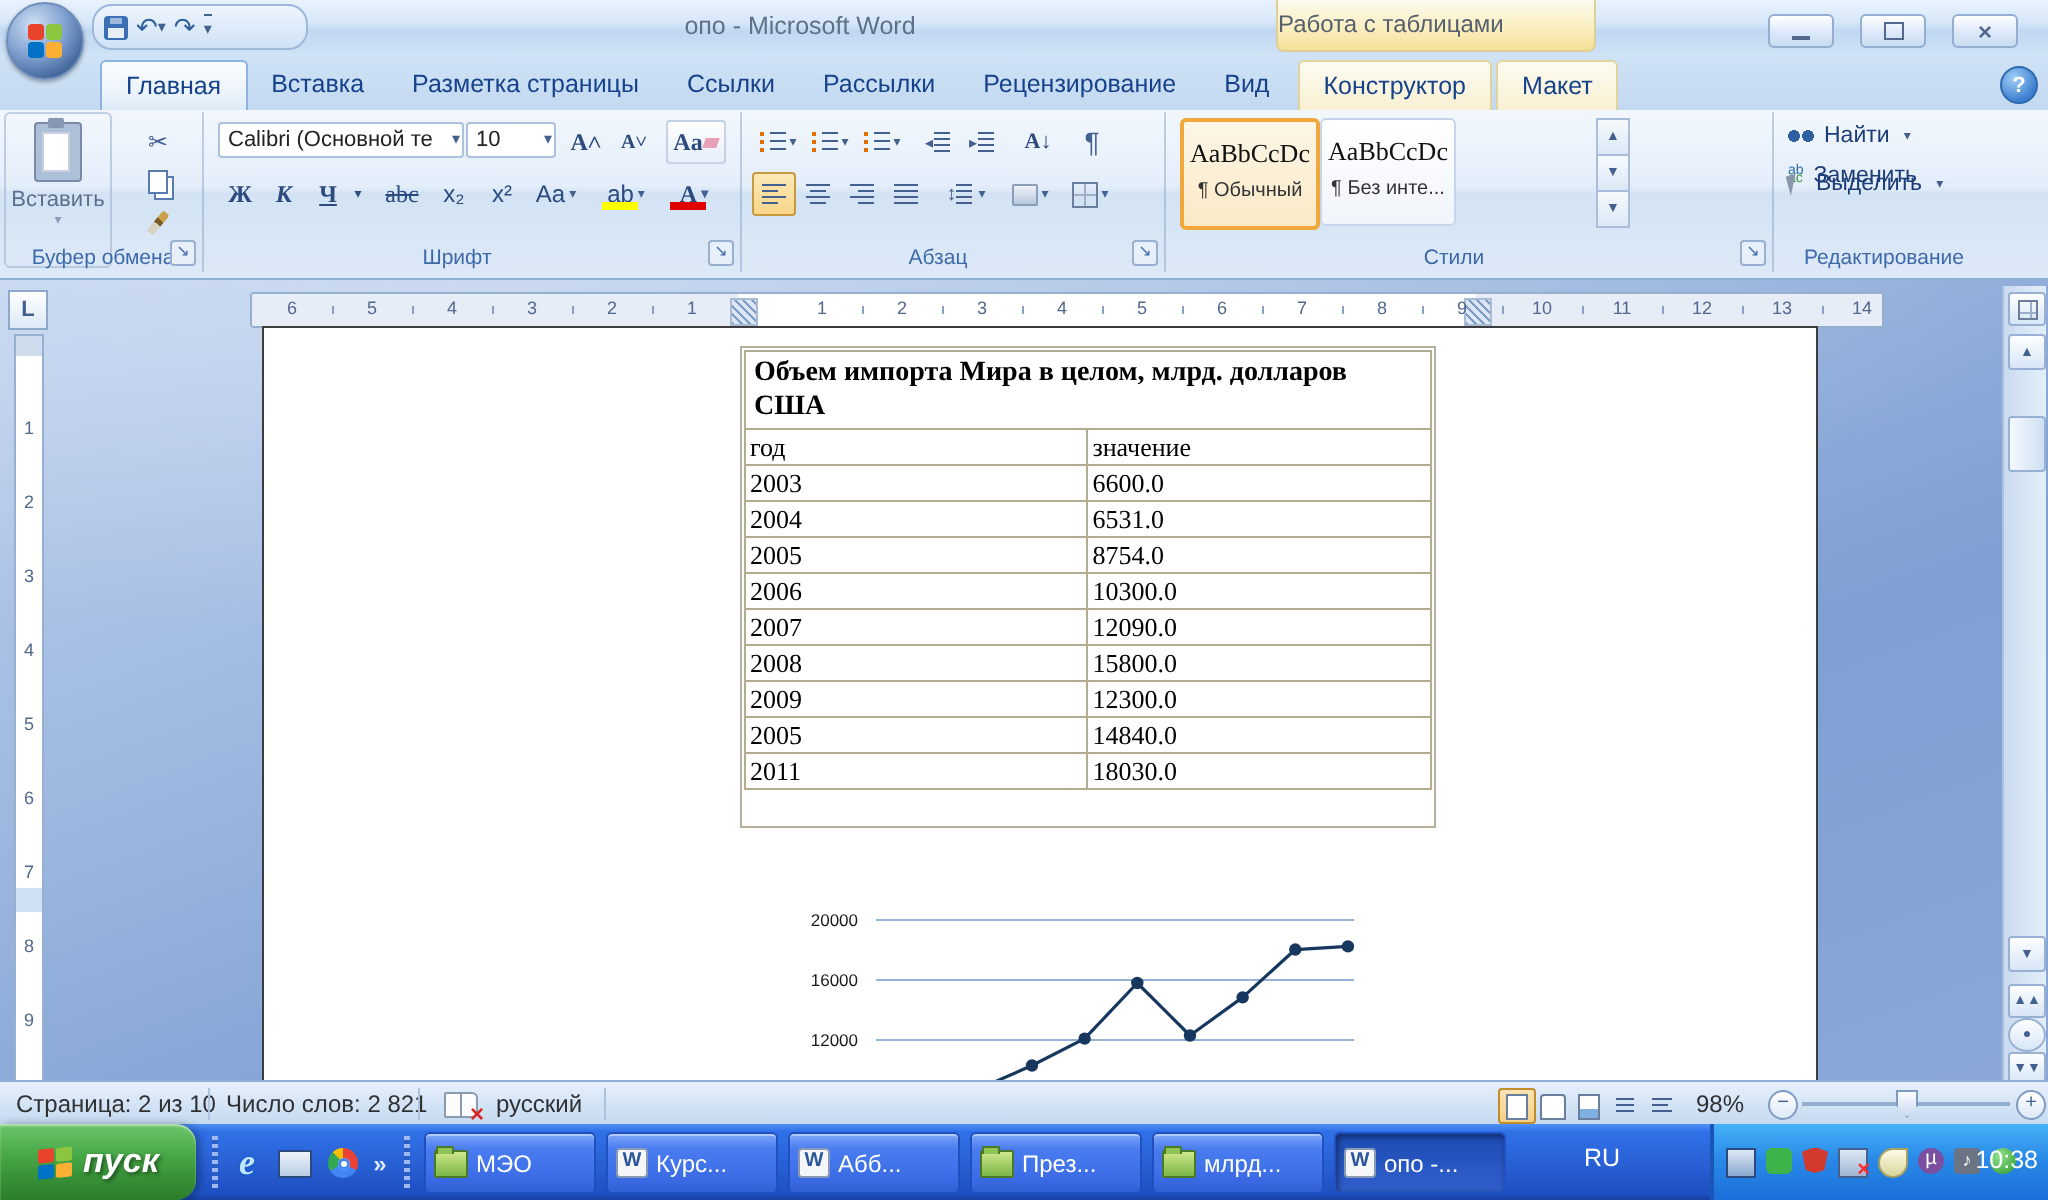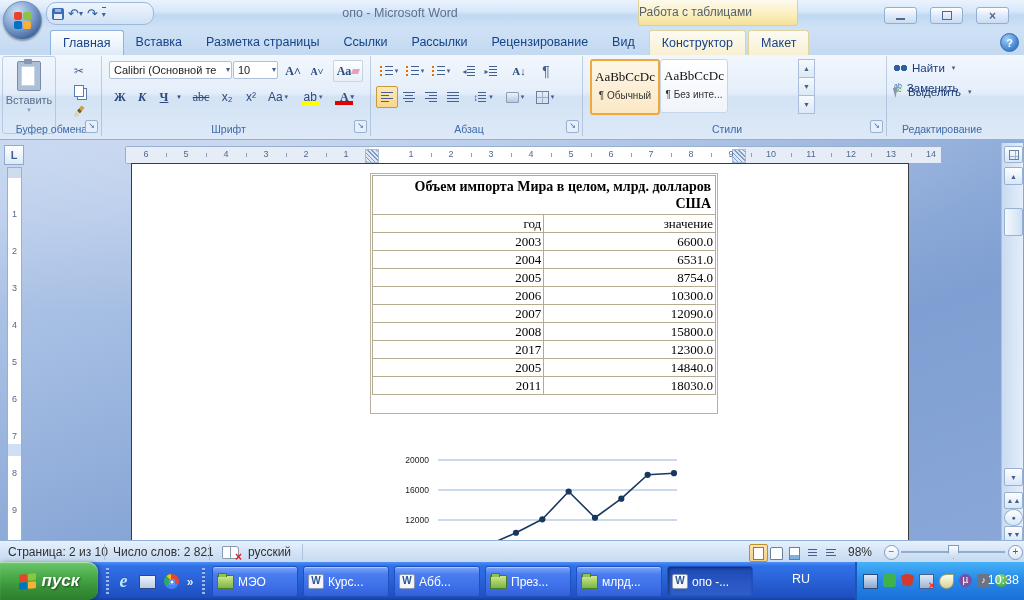--- a/index.html
+++ b/index.html
@@ -124,21 +124,21 @@
   .rhatch{position:absolute;top:2px;width:12px;height:12px;
     background:repeating-linear-gradient(45deg,#7f9cc4 0 1px,#dce6f4 1px 3px);border:1px solid #a8bcd8}
   #vruler{left:7px;top:27px;width:13px;height:373px;background:#fff;border:1px solid #97b0d0;overflow:hidden}
   .vnum{position:absolute;left:0;width:13px;text-align:center;font-size:9px;color:#53688e}
   .vmar{position:absolute;left:0;width:13px;background:#cfdcee}
   
   #page{left:131px;top:23px;width:776px;height:377px;background:#fff;border:1px solid #3c3c3c;border-bottom:none}
   
   #tframe{position:absolute;left:238px;top:9px;width:344px;border:1px solid #b9b19b;padding:1px 1px 18px 1px}
   #dtable{border-collapse:collapse;width:100%;font-family:"Liberation Serif",serif;color:#000}
-  #dtable td{border:1px solid #b3ab92;text-align:right;height:17px;font-size:13px;padding:0 2px}
+  #dtable td{border:1px solid #b3ab92;text-align:left;height:17px;font-size:13px;padding:0 2px}
   #dtable td.ttl{font-weight:bold;font-size:14px;padding:2px 4px;line-height:17px}
   
   #vscroll{left:1001px;top:3px;width:21px;height:397px;background:linear-gradient(90deg,#cadbf0,#e3eefa);border-left:1px solid #a9c0de}
   .sbtn{position:absolute;left:2px;width:17px;border:1px solid #98b1d3;border-radius:2px;
     background:linear-gradient(#fdfeff,#d7e6f7);color:#44608f;font-size:7px;display:flex;align-items:center;justify-content:center}
   #sthumb{position:absolute;left:2px;top:65px;width:17px;height:26px;border:1px solid #98b1d3;border-radius:2px;
     background:linear-gradient(90deg,#f4f9fe,#cfe0f3)}
   
   #statusbar{left:0;top:540px;width:1024px;height:22px;
     background:linear-gradient(#e8f1fc,#d4e4f6 50%,#c3d8ef);border-top:1px solid #8eb0d9;color:#2f3133}
@@ -504,21 +504,21 @@
             </tr>
             <tr data-name="table-row">
               <td data-name="table-cell">2007</td>
               <td data-name="table-cell">12090.0</td>
             </tr>
             <tr data-name="table-row">
               <td data-name="table-cell">2008</td>
               <td data-name="table-cell">15800.0</td>
             </tr>
             <tr data-name="table-row">
-              <td data-name="table-cell">2017</td>
+              <td data-name="table-cell">2009</td>
               <td data-name="table-cell">12300.0</td>
             </tr>
             <tr data-name="table-row">
               <td data-name="table-cell">2005</td>
               <td data-name="table-cell">14840.0</td>
             </tr>
             <tr data-name="table-row">
               <td data-name="table-cell">2011</td>
               <td data-name="table-cell">18030.0</td>
             </tr>

